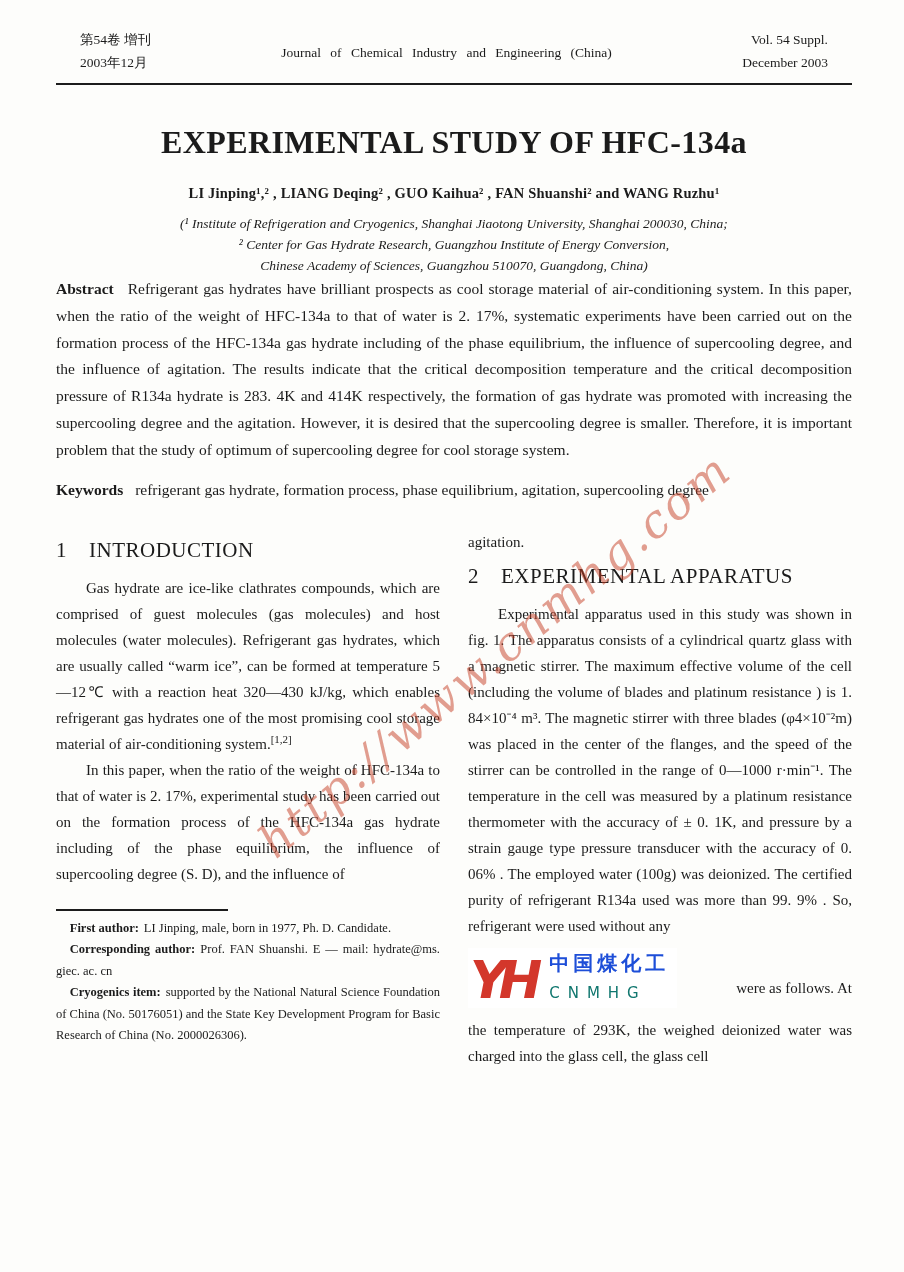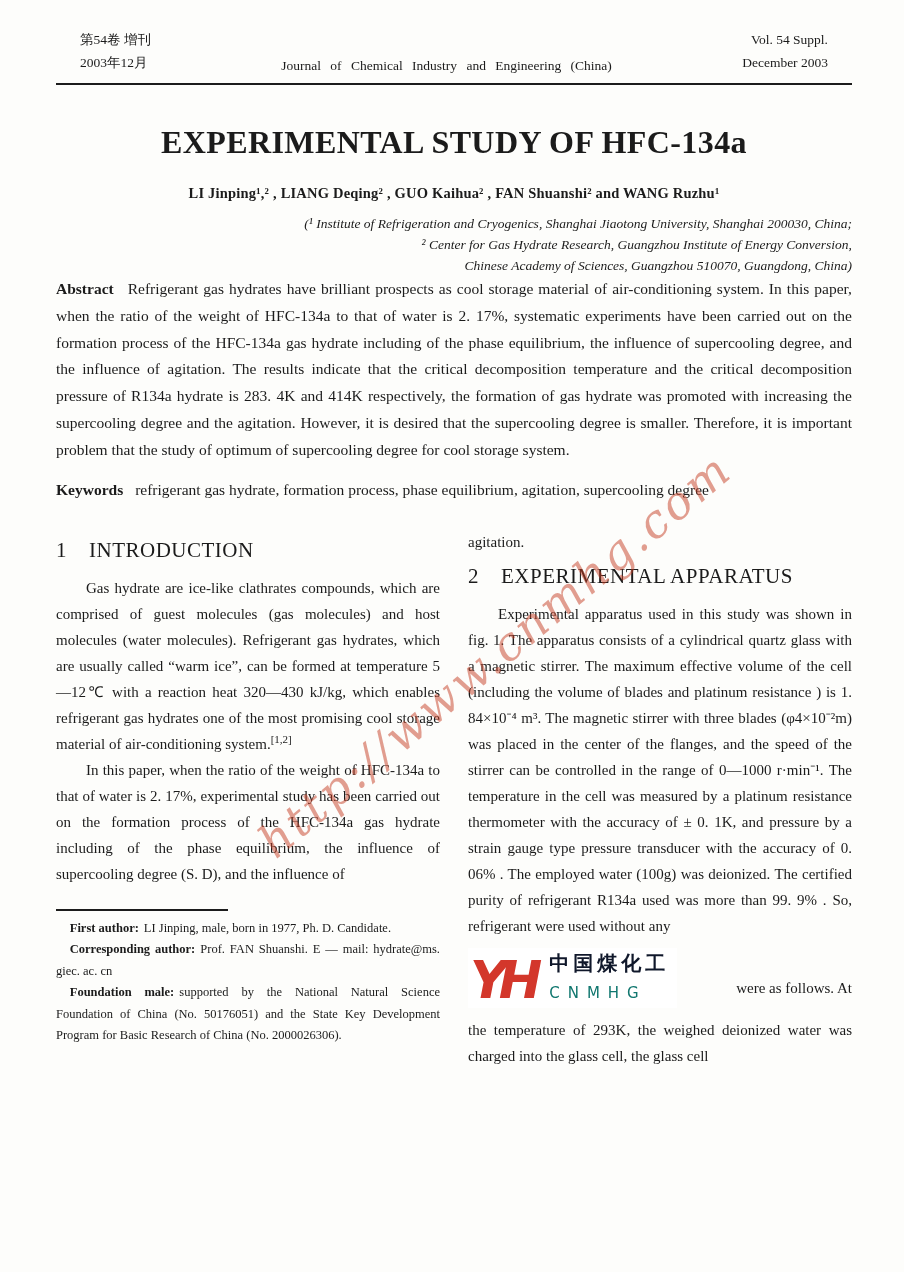--- a/index.html
+++ b/index.html
@@ -14,42 +14,42 @@
   }
   .page {
     position:absolute; inset:0;
     background:#fdfdfb;
     padding:26px 52px 0 56px;
     overflow:hidden;
   }
 
   
   .journal-header {
-    display:flex; justify-content:space-between; align-items:flex-end;
+    display:flex; justify-content:space-between; align-items:center;
     padding:2px 24px 9px 24px;
     border-bottom:2px solid #1c1c1c;
   }
   .jh-left, .jh-right { font-size:13.5px; line-height:23px; white-space:nowrap; }
   .jh-right { text-align:right; }
   .jh-center { text-align:center; flex:1; }
   .jh-cn { font-size:16px; word-spacing:46px; letter-spacing:1px; }
   .jh-en { font-size:13.5px; word-spacing:6px; margin-top:4px; }
 
   
   .paper-title {
     text-align:center; margin-top:38px;
     font-size:32px; font-weight:bold; line-height:38px; letter-spacing:0.4px;
   }
   .paper-title .t-line { display:block; }
   .authors {
     text-align:center; margin-top:24px;
     font-size:14.5px; font-weight:bold; letter-spacing:0.2px;
   }
   .affiliations {
-    text-align:right; margin-top:11px;
+    text-align:center; margin-top:11px;
     font-style:italic; font-size:13.5px; line-height:21px;
   }
 
   
   .abstract {
     font-size:15.5px; line-height:26.8px; text-align:justify;
   }
   .abstract .lbl { margin-right:14px; }
   .keywords {
     margin-top:13px; font-size:15.5px; line-height:26px; text-align:justify;
@@ -87,21 +87,21 @@
   }
   .logo-mark {
     font-family:"DejaVu Sans", sans-serif;
     font-weight:bold; font-style:italic;
     font-size:52px; line-height:0.95;
     color:#d3372b; letter-spacing:-9px;
     margin-right:16px;
   }
   .logo-text { display:inline-block; }
   .logo-cjk {
-    display:block; color:#0f172a; font-size:20px; font-weight:bold;
+    display:block; color:#1d4ed8; font-size:20px; font-weight:bold;
     letter-spacing:4px; font-family:"DejaVu Sans", sans-serif;
   }
   .logo-latin {
     display:block; color:#0f766e; font-size:15px; letter-spacing:8px;
     margin-top:4px; font-family:"DejaVu Sans", sans-serif;
   }
   .frag { align-self:flex-end; padding-bottom:14px; }
 
   
   .watermark {
@@ -155,21 +155,21 @@
       <h2 class="section-heading"><span class="num">1</span><span>INTRODUCTION</span></h2>
 
       <p><span>Gas hydrate are ice-like clathrates compounds, which are comprised of guest molecules (gas molecules) and host molecules (water molecules). Refrigerant gas hydrates, which are usually called “warm ice”, can be formed at temperature 5—12℃ with a reaction heat 320—430 kJ/kg, which enables refrigerant gas hydrates one of the most promising cool storage material of air-conditioning system.</span><sup class="citation">[1,2]</sup></p>
 
       <p>In this paper, when the ratio of the weight of HFC-134a to that of water is 2. 17%, experimental study has been carried out on the formation process of the HFC-134a gas hydrate including of the phase equilibrium, the influence of supercooling degree (S. D), and the influence of</p>
 
       <div class="footnotes">
         <div class="fn-rule"></div>
         <p><b>First author:</b><span>LI Jinping, male, born in 1977, Ph. D. Candidate.</span></p>
         <p><b>Corresponding author:</b><span>Prof. FAN Shuanshi. E — mail: hydrate@ms. giec. ac. cn</span></p>
-        <p><b>Foundation male:</b><span>supported by the National Natural Science Foundation of China (No. 50176051) and the State Key Development Program for Basic Research of China (No. 2000026306).</span></p>
+        <p><b>Cryogenics item:</b><span>supported by the National Natural Science Foundation of China (No. 50176051) and the State Key Development Program for Basic Research of China (No. 2000026306).</span></p>
       </div>
     </div>
 
     <div class="col">
       <p class="lead">agitation.</p>
 
       <h2 class="section-heading"><span class="num">2</span><span>EXPERIMENTAL APPARATUS</span></h2>
 
       <p>Experimental apparatus used in this study was shown in fig. 1. The apparatus consists of a cylindrical quartz glass with a magnetic stirrer. The maximum effective volume of the cell (including the volume of blades and platinum resistance ) is 1. 84×10⁻⁴ m³. The magnetic stirrer with three blades (φ4×10⁻²m) was placed in the center of the flanges, and the speed of the stirrer can be controlled in the range of 0—1000 r·min⁻¹. The temperature in the cell was measured by a platinum resistance thermometer with the accuracy of ± 0. 1K, and pressure by a strain gauge type pressure transducer with the accuracy of 0. 06% . The employed water (100g) was deionized. The certified purity of refrigerant R134a used was more than 99. 9% . So, refrigerant were used without any</p>
 

